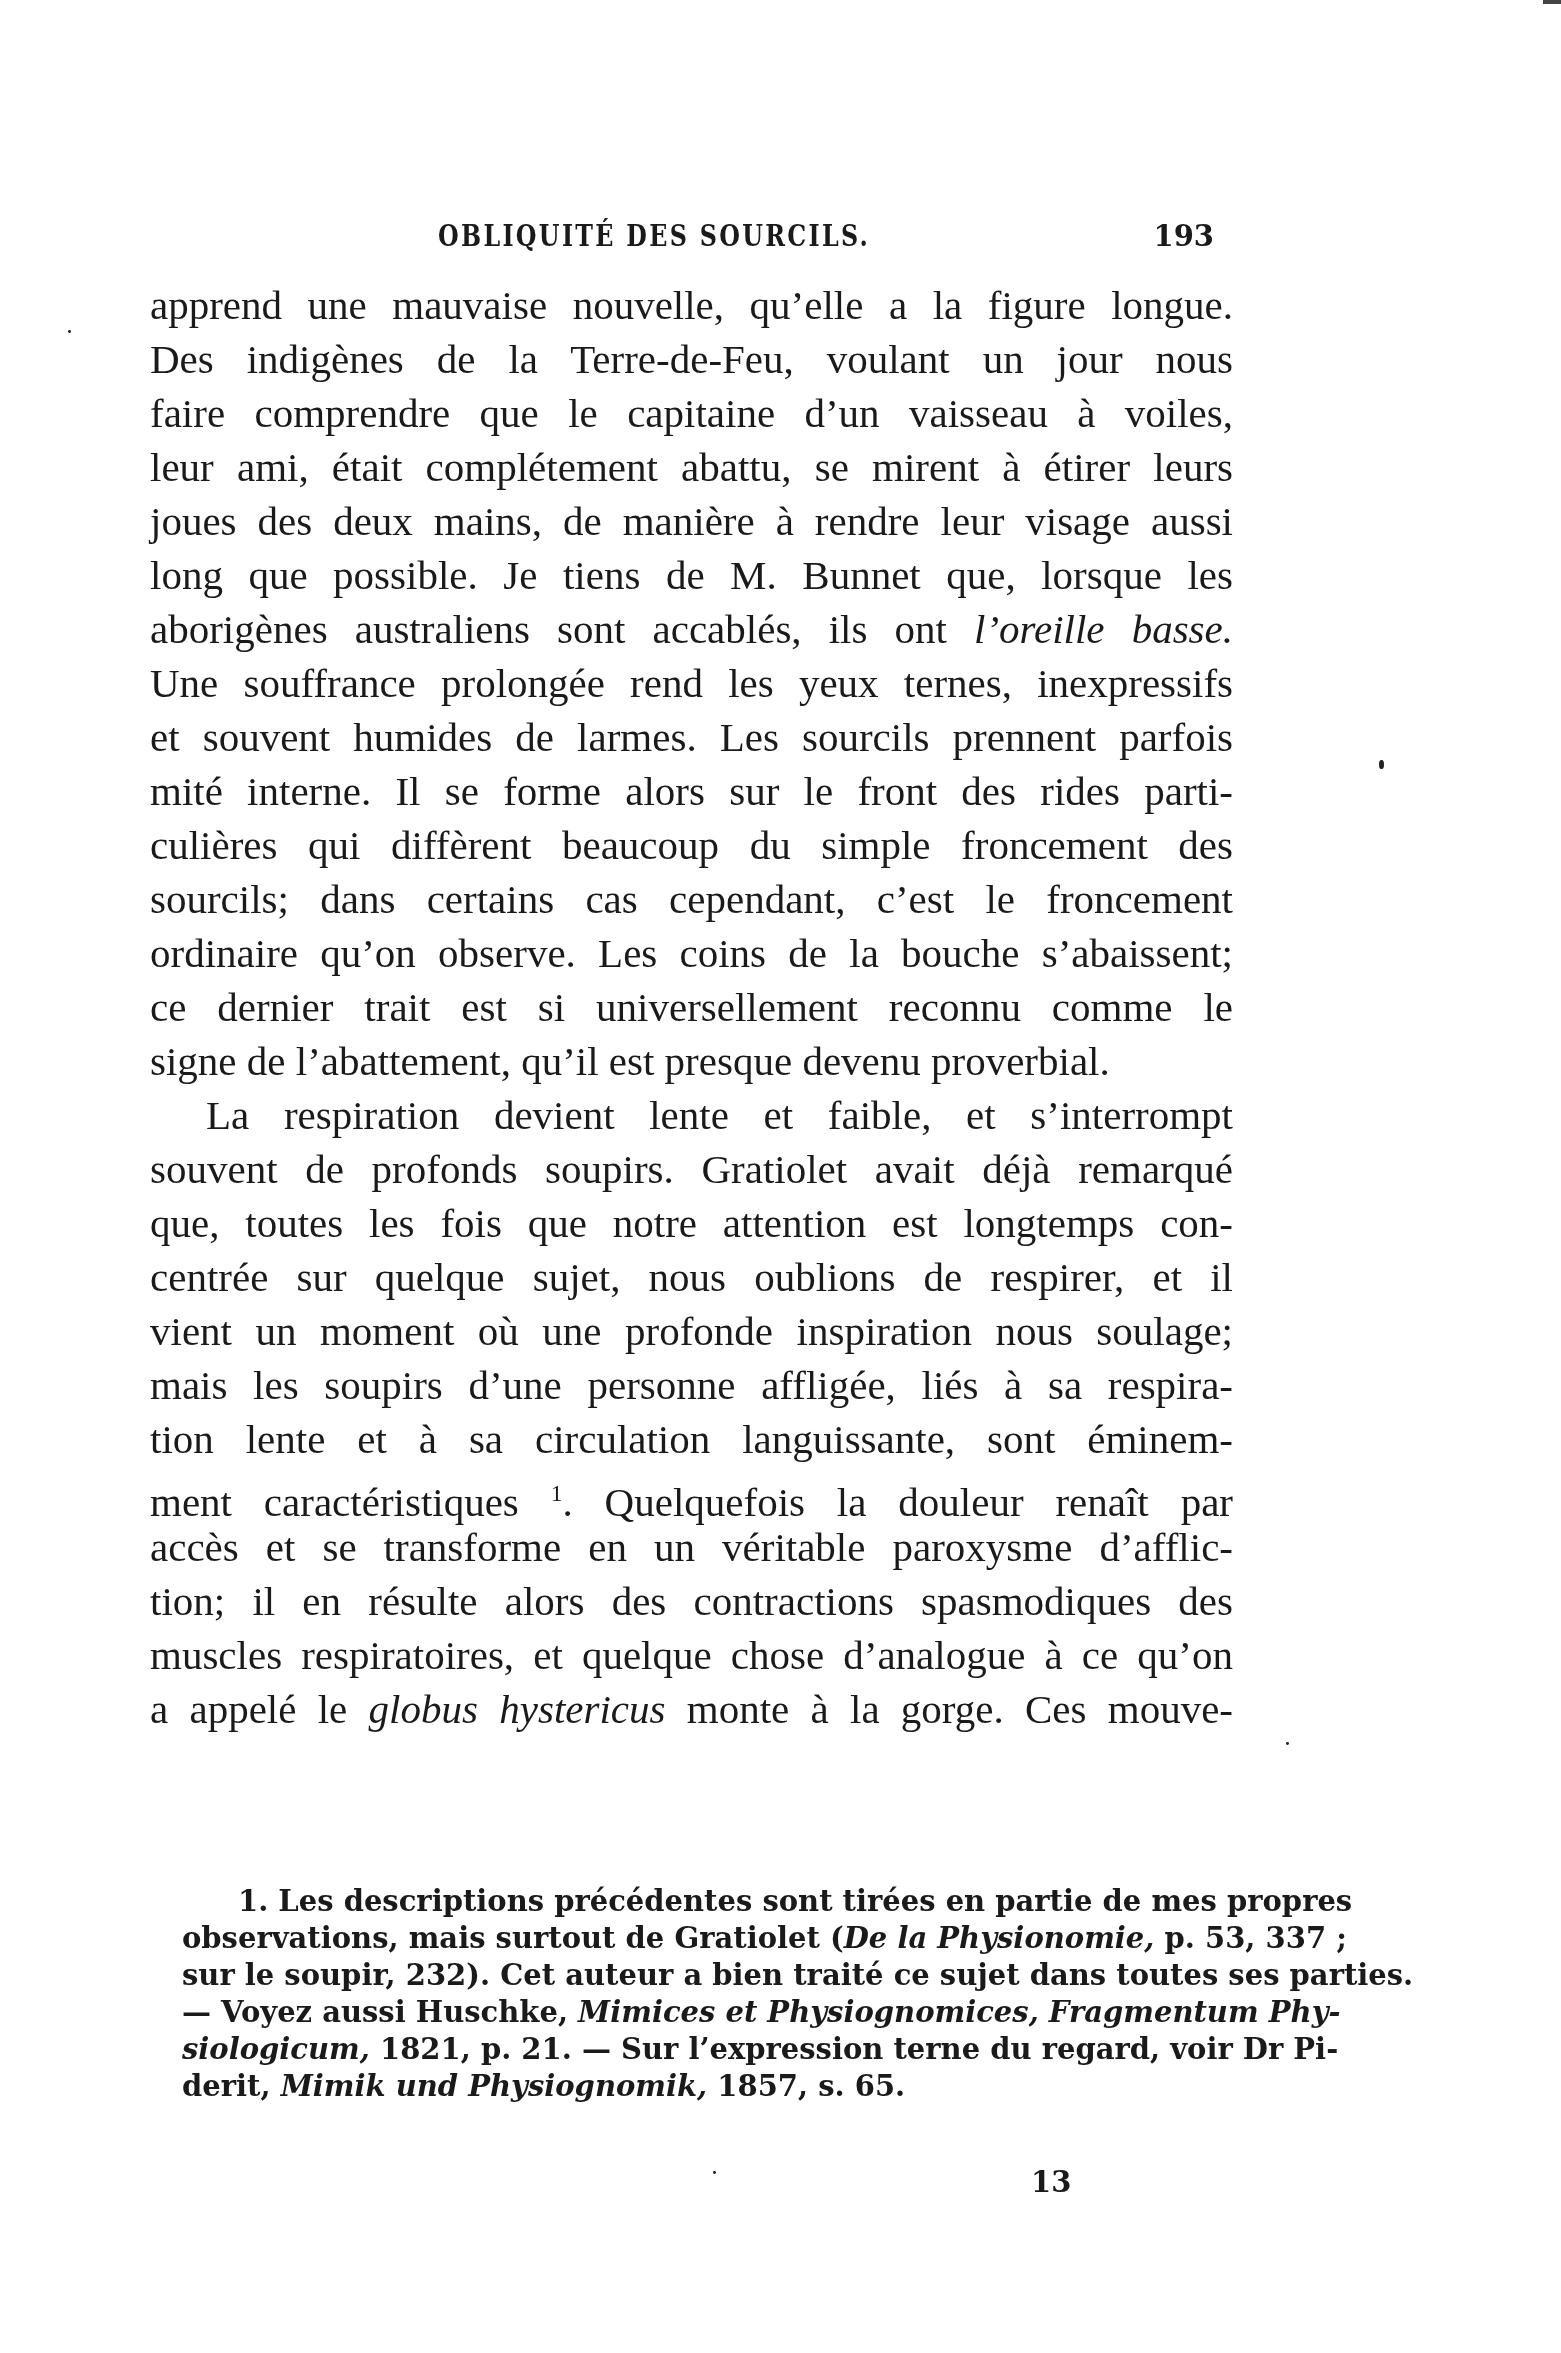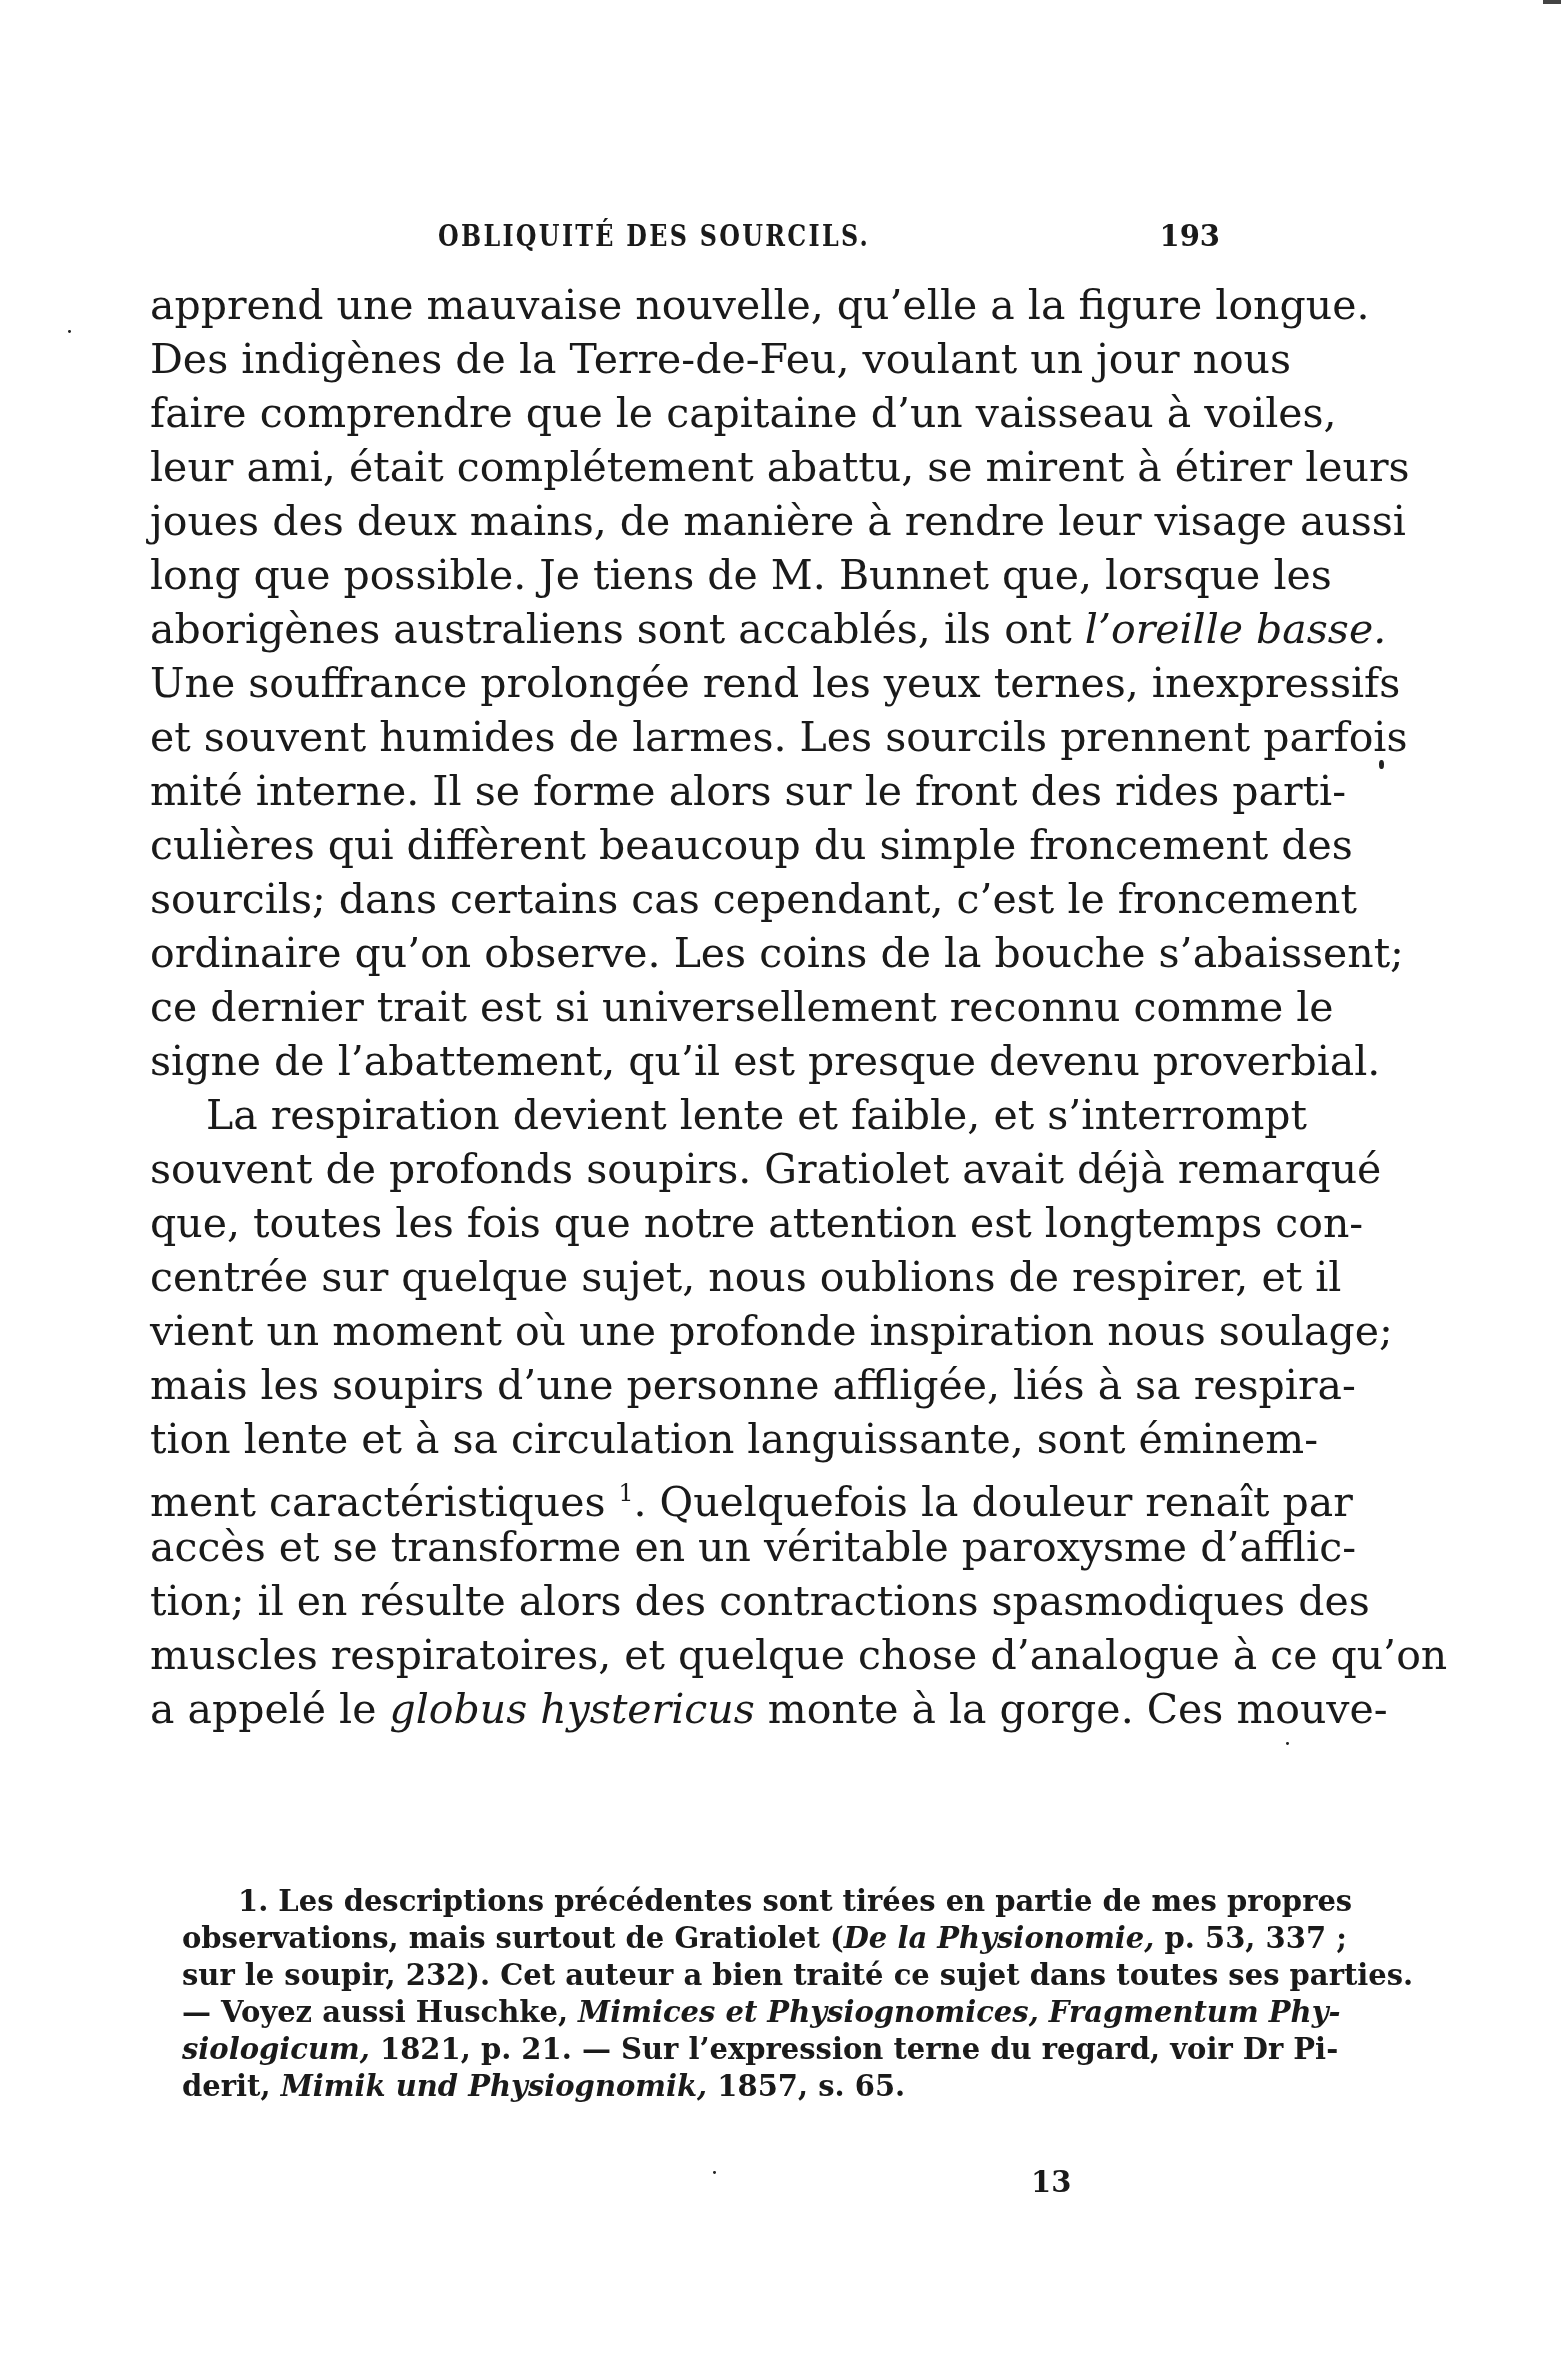--- a/index.html
+++ b/index.html
@@ -1,23 +1,23 @@
 <!DOCTYPE html>
 <html style="font-size:7.5px"><head>
 <meta charset="utf-8">
 <style>
   html, body { margin: 0; padding: 0; background: #ffffff; }
   body { width: 1562px; height: 2504px; position: relative; overflow: hidden;
          font-family: "DejaVu Serif", "Liberation Serif", serif; color: #1a1a1a; }
   .running-head { position: absolute; top: 207px; left: 151px; width: 1069px; height: 42px; margin-top: 12px; }
   .running-title { position: absolute; left: 287px; top: 0; font-size: 29px; letter-spacing: 2.8px; font-weight: bold; transform: scaleX(0.82); transform-origin: left top; }
-  .page-number { position: absolute; right: 0; top: 0; font-size: 29px; font-weight: bold; }
+  .page-number { position: absolute; right: 6px; top: 0; font-size: 29px; font-weight: bold; }
   .body-text { position: absolute; top: 278px; left: 150px; width: 1083px; }
   .line { font-size: 41px; line-height: 54px; height: 54px; white-space: nowrap;
-          text-align: justify; text-align-last: justify; transform-origin: left center; }
+          text-align: justify; text-align-last: justify; transform-origin: left center; font-family: Liberation Serif, serif; }
   .line.last { text-align-last: left; }
   .line.indent { padding-left: 56px; box-sizing: border-box; }
   i { font-style: italic; }
   .footnotes { position: absolute; top: 1883px; left: 150px; width: 1083px; margin-left: 32px; }
   .fn-line { font-size: 29px; line-height: 37px; height: 37px; white-space: nowrap; font-weight: bold;
              text-align: justify; text-align-last: justify; }
   .fn-line.first { padding-left: 56px; box-sizing: border-box; }
   .fn-line.last { text-align-last: left; }
   .signature { position: absolute; top: 2128px; left: 1031px; font-size: 29px; font-weight: bold; margin-top: 37px; }
   .speck { position: absolute; background: #222; border-radius: 50%; }

